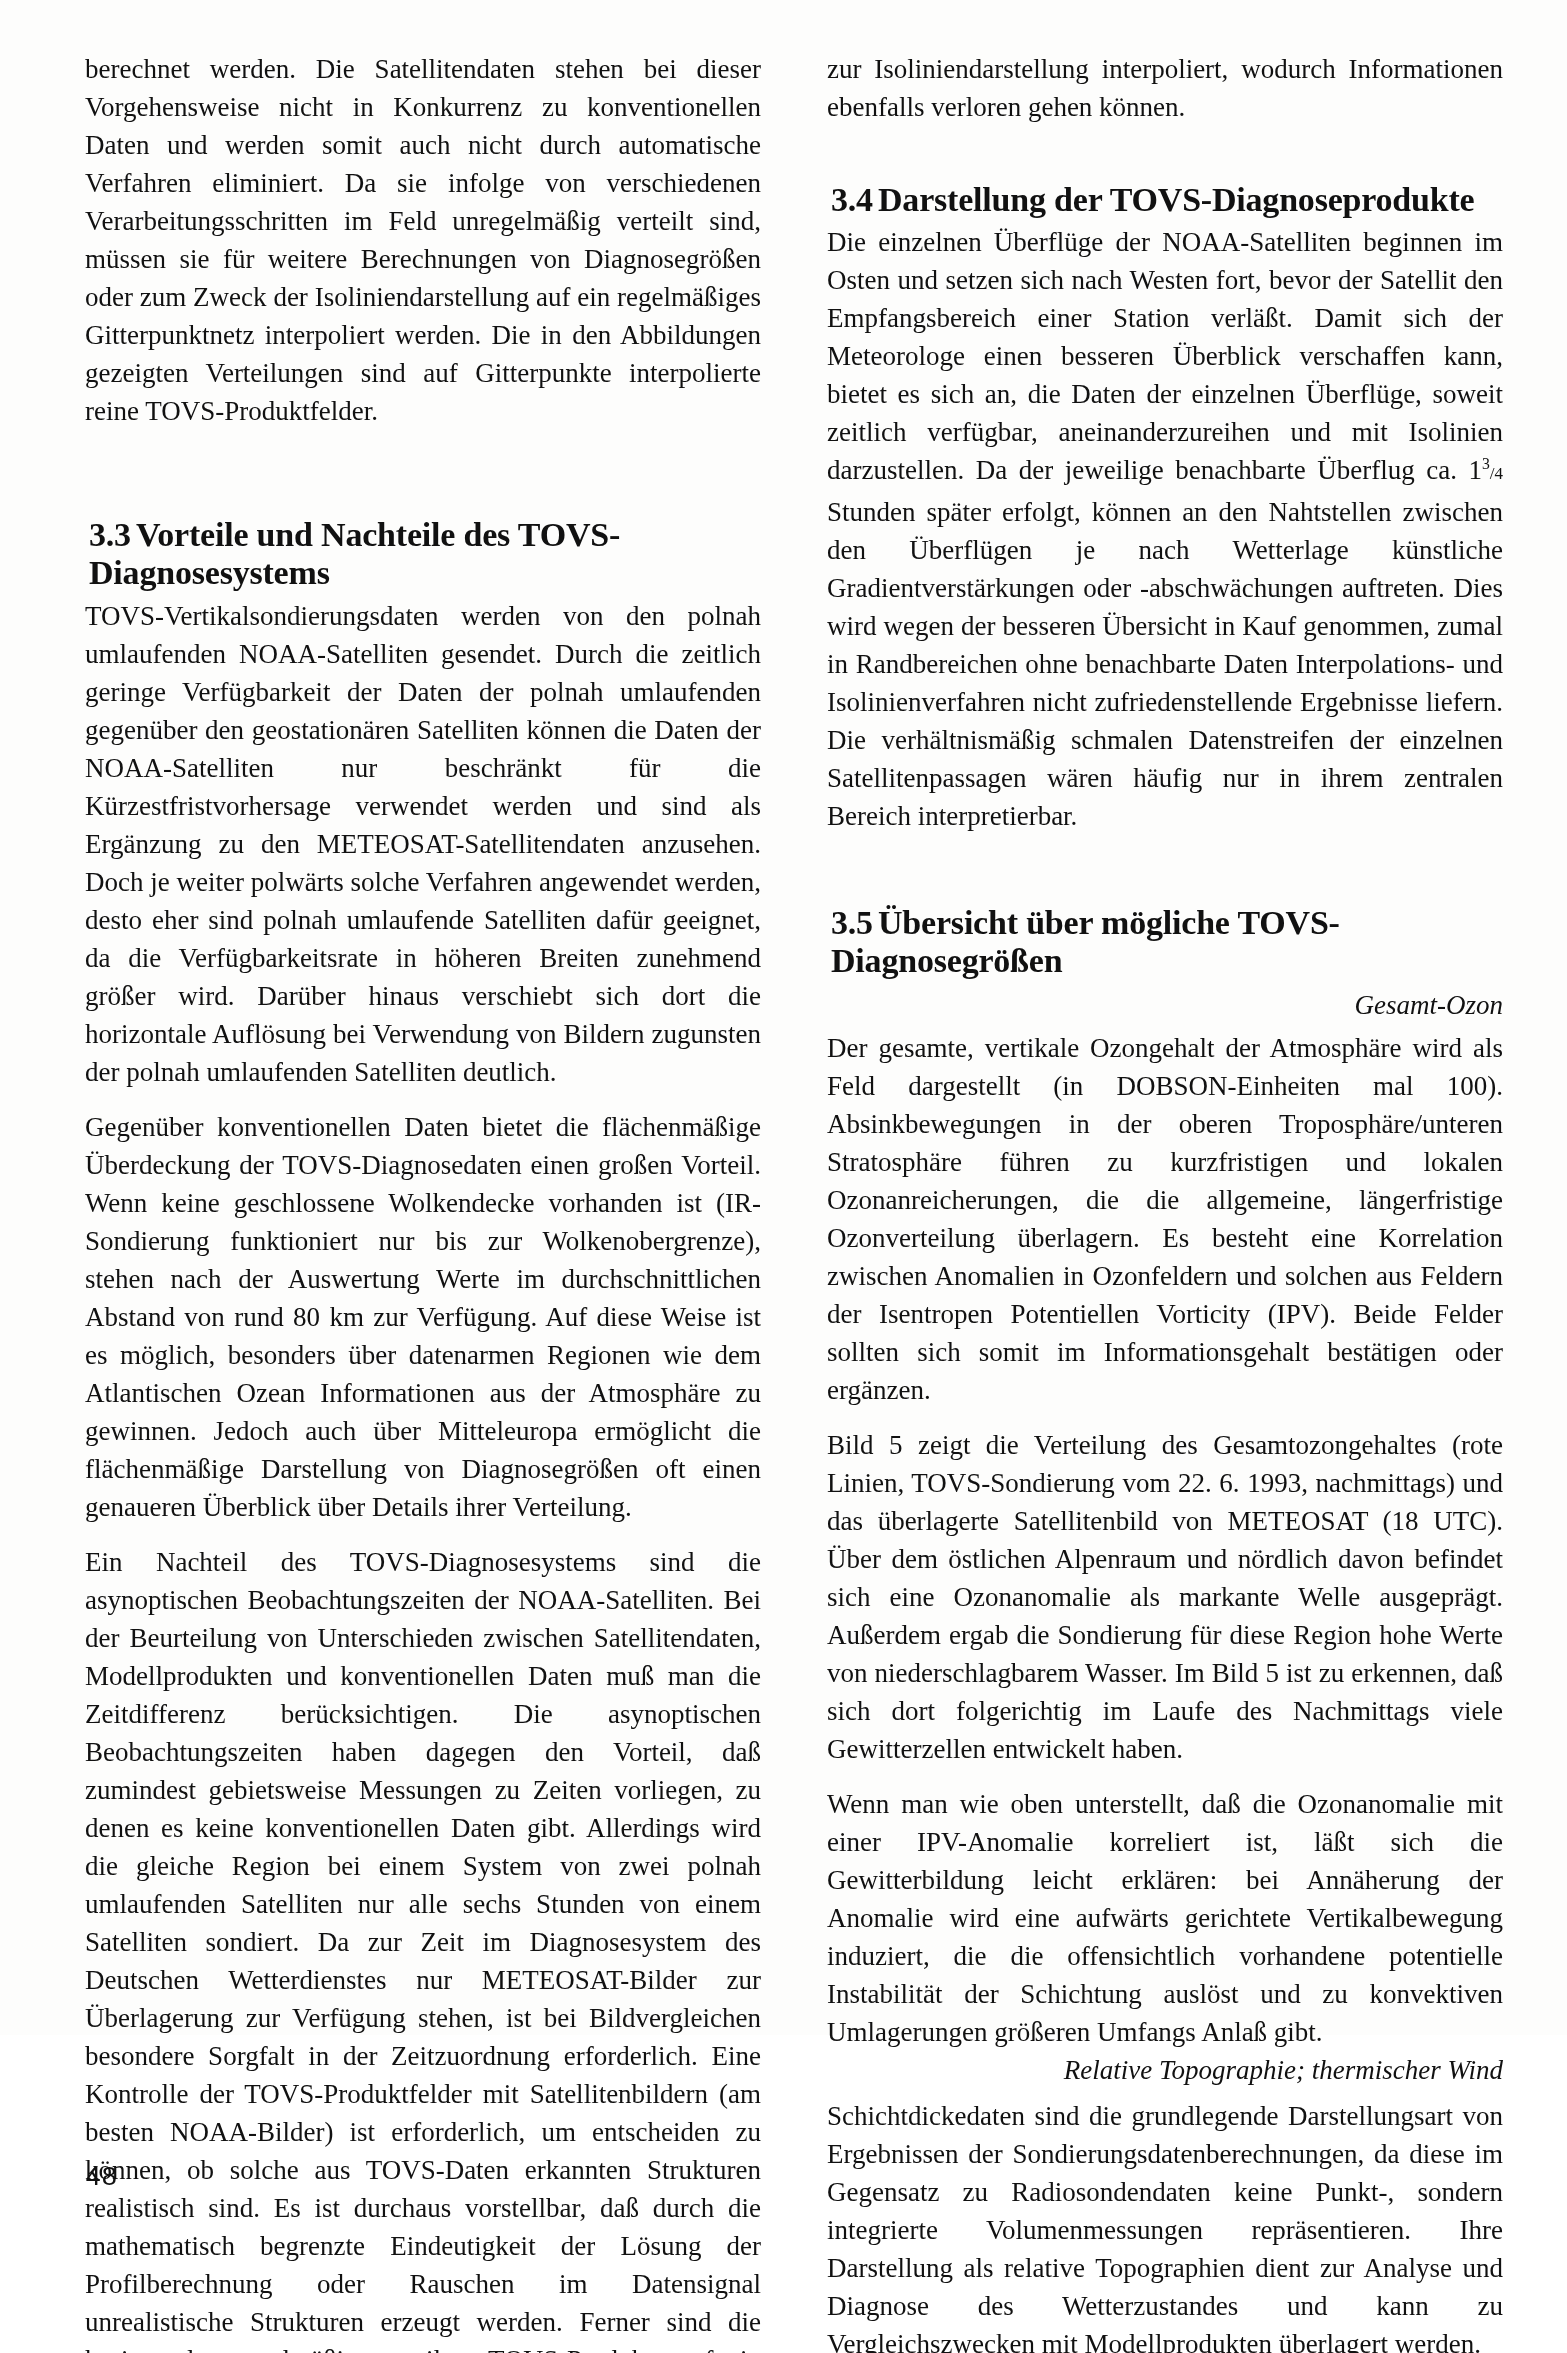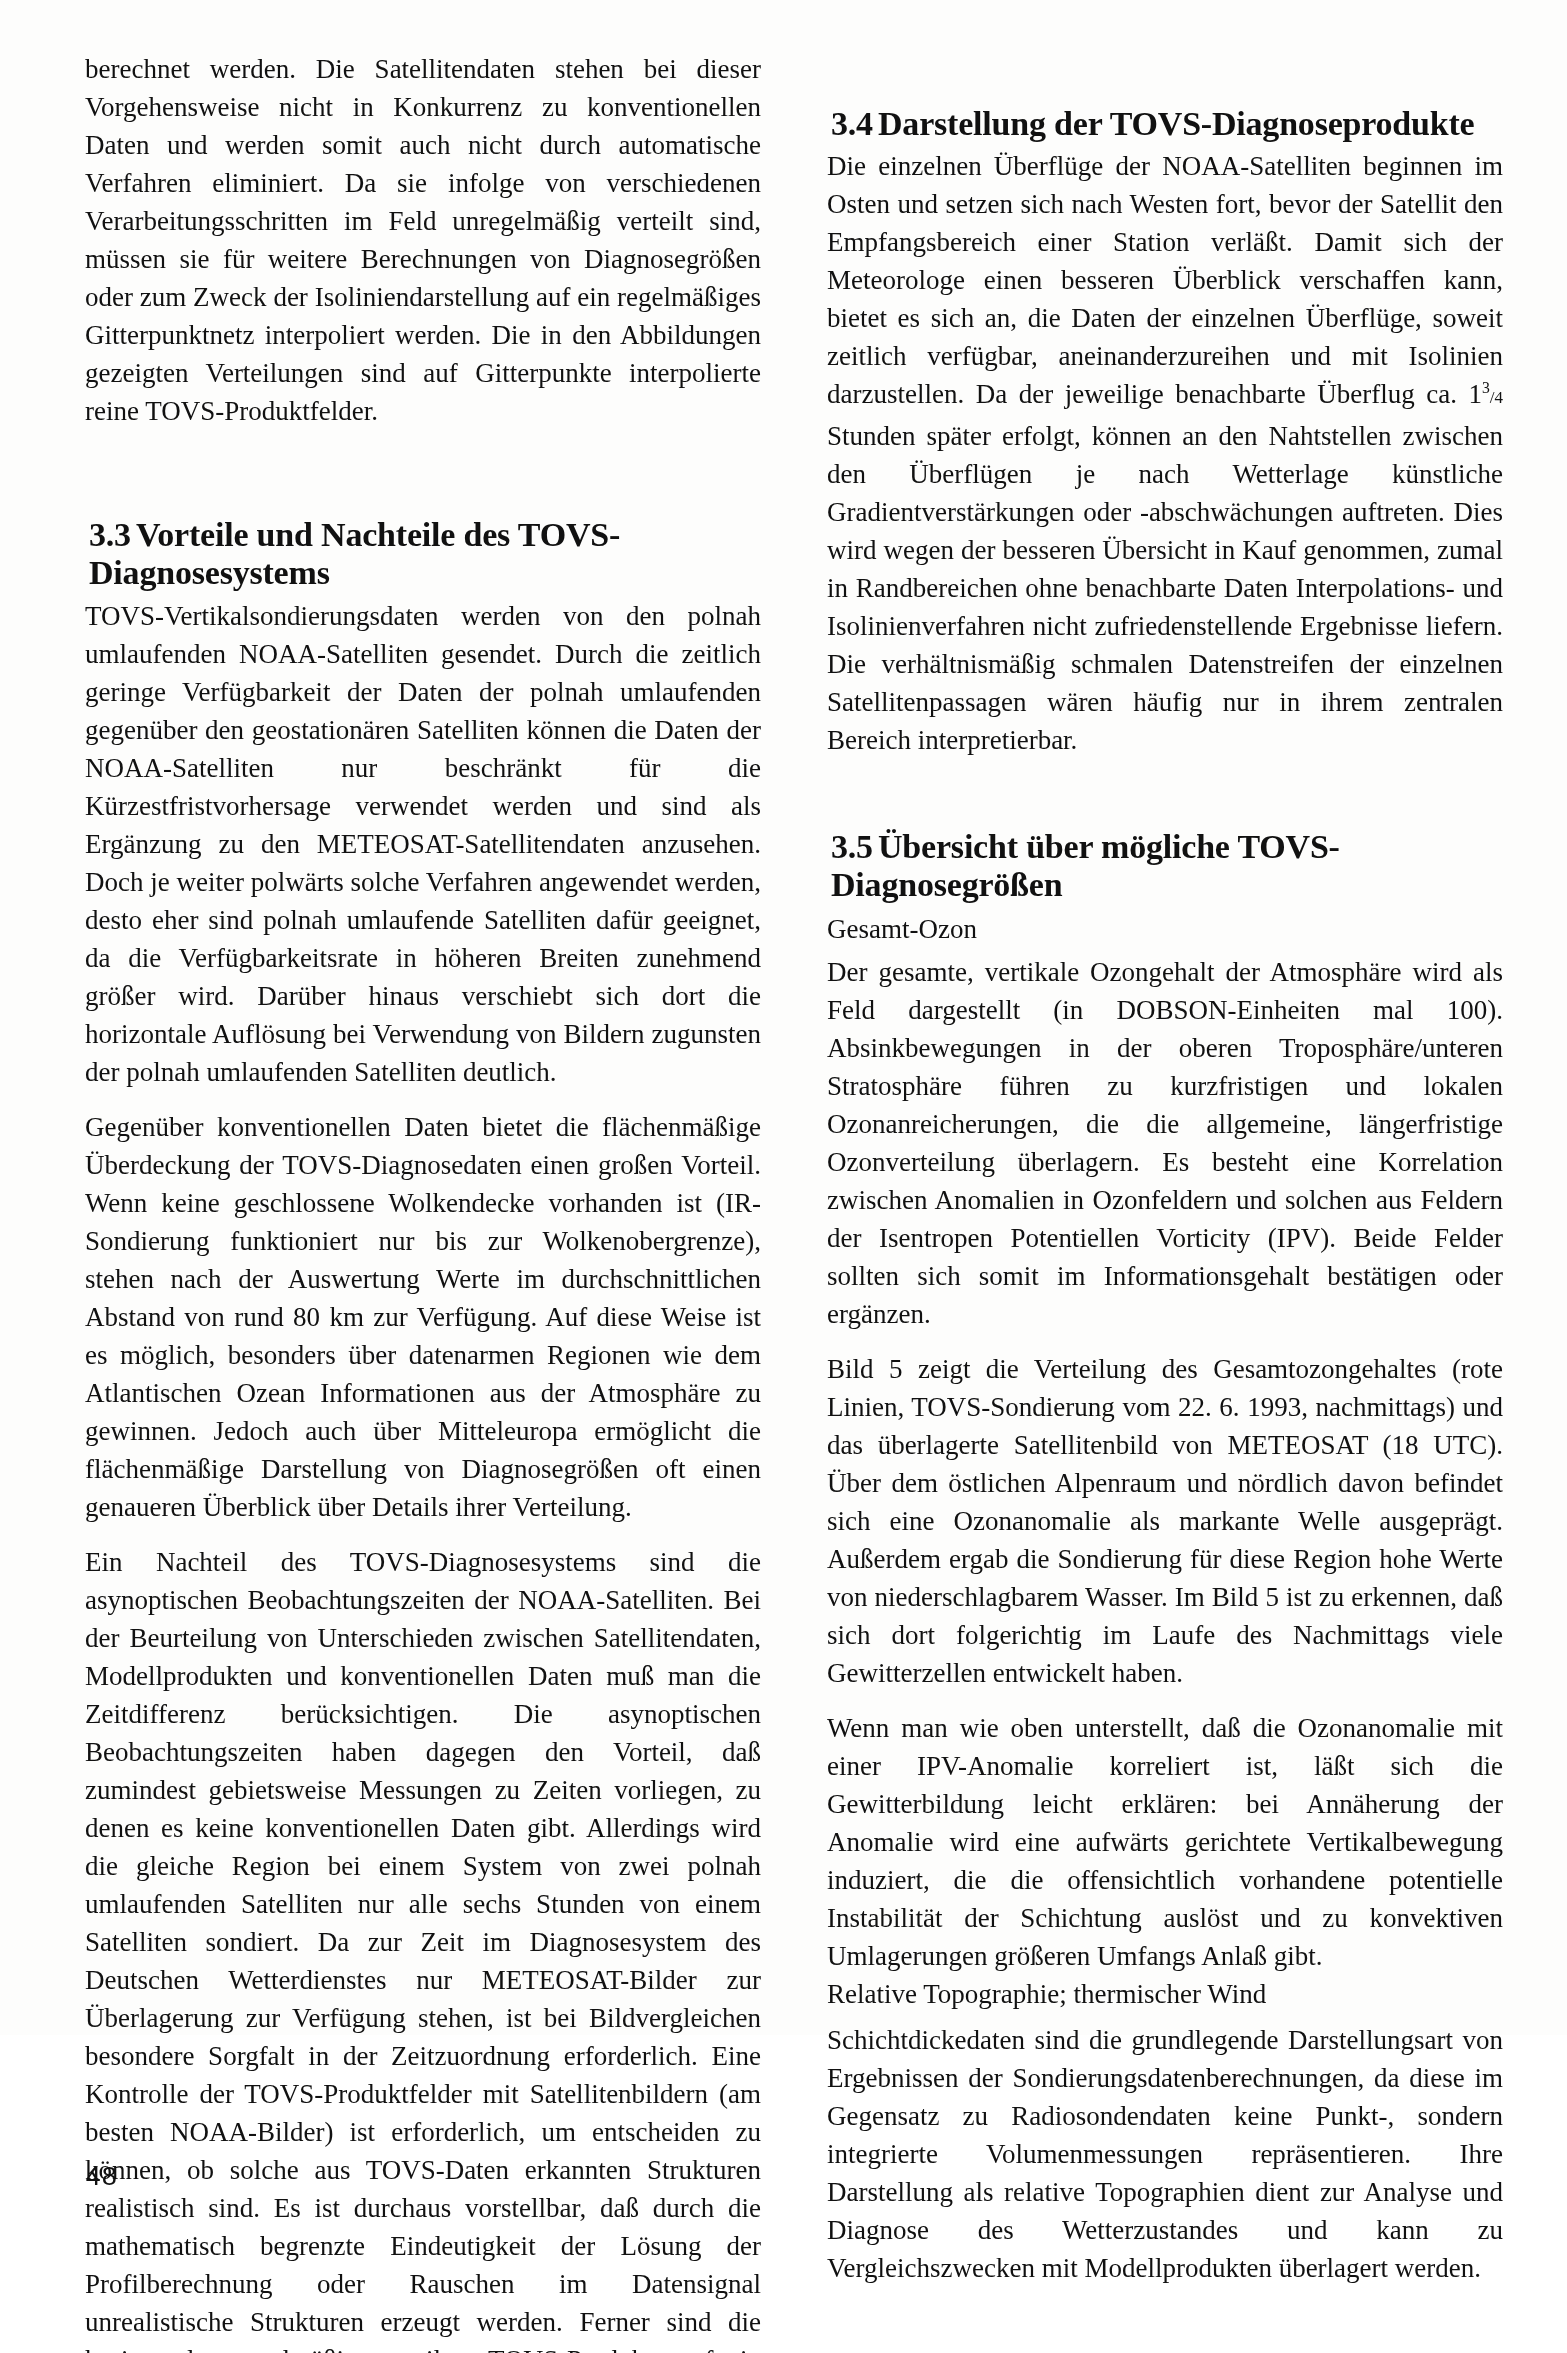--- a/index.html
+++ b/index.html
@@ -5,41 +5,42 @@
   html, body { margin: 0; padding: 0; background: #ffffff; }
   body { width: 1568px; height: 2354px; position: relative; overflow: hidden; color: #111; }
   .page { position: absolute; left: 0; top: 0; width: 1568px; height: 2035px; background: #fdfdfc; }
   .col { position: absolute; font-family: "Liberation Serif", "DejaVu Serif", serif; font-size: 27px; line-height: 38px; text-align: justify; hyphens: manual; }
   .col-left { left: 85px; top: 50px; width: 676px; }
   .col-right { left: 827px; top: 50px; width: 676px; }
   p { margin: 0; }
   .para-gap { margin-top: 17px; }
   h2 { font-family: "Liberation Serif", "DejaVu Serif", serif; font-weight: bold; font-size: 34px; line-height: 38px; margin: 4px; letter-spacing: -0.2px; text-align: left; }
   h2 .num { display: inline-block; width: 47px; }
-  .subhead { text-align: left; }
+  .subhead { font-style: italic; text-align: right; }
   .page-number { position: absolute; left: 85px; top: 2163px; font-family: Liberation Mono, monospace; font-size: 27px; }
   .sup { font-size: 15.7px; vertical-align: super; line-height: 0; }
 </style>
 </head>
 <body>
 
 <div class="page">
 
   <div class="col col-left">
     <p>berechnet werden. Die Satellitendaten stehen bei dieser Vorgehensweise nicht in Konkurrenz zu konventionellen Daten und werden somit auch nicht durch automatische Verfahren eliminiert. Da sie infolge von verschiedenen Verarbeitungsschritten im Feld unregelmäßig verteilt sind, müssen sie für weitere Berechnungen von Diagnosegrößen oder zum Zweck der Isoliniendarstellung auf ein regelmäßiges Gitterpunktnetz interpoliert werden. Die in den Abbildungen gezeigten Verteilungen sind auf Gitterpunkte interpolierte reine TOVS-Produktfelder.</p>
 
     <h2 style="margin-top: 86px;">
       <span class="num">3.3</span><span>Vorteile und Nachteile des TOVS-Diagnosesystems</span>
     </h2>
     <p style="margin-top: 4.7px;">TOVS-Vertikalsondierungsdaten werden von den polnah umlaufenden NOAA-Satelliten gesendet. Durch die zeitlich geringe Verfügbarkeit der Daten der polnah umlaufenden gegenüber den geostationären Satelliten können die Daten der NOAA-Satelliten nur beschränkt für die Kürzestfristvorhersage verwendet werden und sind als Ergänzung zu den METEOSAT-Satellitendaten anzusehen. Doch je weiter polwärts solche Verfahren angewendet werden, desto eher sind polnah umlaufende Satelliten dafür geeignet, da die Verfügbarkeitsrate in höheren Breiten zunehmend größer wird. Darüber hinaus verschiebt sich dort die horizontale Auflösung bei Verwendung von Bildern zugunsten der polnah umlaufenden Satelliten deutlich.</p>
     <p class="para-gap">Gegenüber konventionellen Daten bietet die flächenmäßige Überdeckung der TOVS-Diagnosedaten einen großen Vorteil. Wenn keine geschlossene Wolkendecke vorhanden ist (IR-Sondierung funktioniert nur bis zur Wolkenobergrenze), stehen nach der Auswertung Werte im durchschnittlichen Abstand von rund 80 km zur Verfügung. Auf diese Weise ist es möglich, besonders über datenarmen Regionen wie dem Atlantischen Ozean Informationen aus der Atmosphäre zu gewinnen. Jedoch auch über Mitteleuropa ermöglicht die flächenmäßige Darstellung von Diagnosegrößen oft einen genaueren Überblick über Details ihrer Verteilung.</p>
     <p class="para-gap">Ein Nachteil des TOVS-Diagnosesystems sind die asynoptischen Beobachtungszeiten der NOAA-Satelliten. Bei der Beurteilung von Unterschieden zwischen Satellitendaten, Modellprodukten und konventionellen Daten muß man die Zeitdifferenz berücksichtigen. Die asynoptischen Beobachtungszeiten haben dagegen den Vorteil, daß zumindest gebietsweise Messungen zu Zeiten vorliegen, zu denen es keine konventionellen Daten gibt. Allerdings wird die gleiche Region bei einem System von zwei polnah umlaufenden Satelliten nur alle sechs Stunden von einem Satelliten sondiert. Da zur Zeit im Diagnosesystem des Deutschen Wetterdienstes nur METEOSAT-Bilder zur Überlagerung zur Verfügung stehen, ist bei Bildvergleichen besondere Sorgfalt in der Zeitzuordnung erforderlich. Eine Kontrolle der TOVS-Produktfelder mit Satellitenbildern (am besten NOAA-Bilder) ist erforderlich, um entscheiden zu können, ob solche aus TOVS-Daten erkannten Strukturen realistisch sind. Es ist durchaus vorstellbar, daß durch die mathematisch begrenzte Eindeutigkeit der Lösung der Profilberechnung oder Rauschen im Datensignal unrealistische Strukturen erzeugt werden. Ferner sind die horizontal unregelmäßig verteilten TOVS-Produkte auf ein Gitternetz</p>
   </div>
 
   <div class="col col-right">
+    <p>zur Isoliniendarstellung interpoliert, wodurch Informationen ebenfalls verloren gehen können.</p>
 
     <h2 style="margin-top: 55px;">
       <span class="num">3.4</span><span>Darstellung der TOVS-Diagnoseprodukte</span>
     </h2>
     <p style="margin-top: 1.6px;"><span>Die einzelnen Überflüge der NOAA-Satelliten beginnen im Osten und setzen sich nach Westen fort, bevor der Satellit den Empfangsbereich einer Station verläßt. Damit sich der Meteorologe einen besseren Überblick verschaffen kann, bietet es sich an, die Daten der einzelnen Überflüge, soweit zeitlich verfügbar, aneinanderzureihen und mit Isolinien darzustellen. Da der jeweilige benachbarte Überflug ca. 1</span><span class="sup">3</span><span style="font-size:17px;">/4</span><span> Stunden später erfolgt, können an den Nahtstellen zwischen den Überflügen je nach Wetterlage künstliche Gradientverstärkungen oder -abschwächungen auftreten. Dies wird wegen der besseren Übersicht in Kauf genommen, zumal in Randbereichen ohne benachbarte Daten Interpolations- und Isolinienverfahren nicht zufriedenstellende Ergebnisse liefern. Die verhältnismäßig schmalen Datenstreifen der einzelnen Satellitenpassagen wären häufig nur in ihrem zentralen Bereich interpretierbar.</span></p>
 
     <h2 style="margin-top: 69px;">
       <span class="num">3.5</span><span>Übersicht über mögliche TOVS-Diagnosegrößen</span>
     </h2>
     <p class="subhead" style="margin-top: 6.3px;">Gesamt-Ozon</p>

